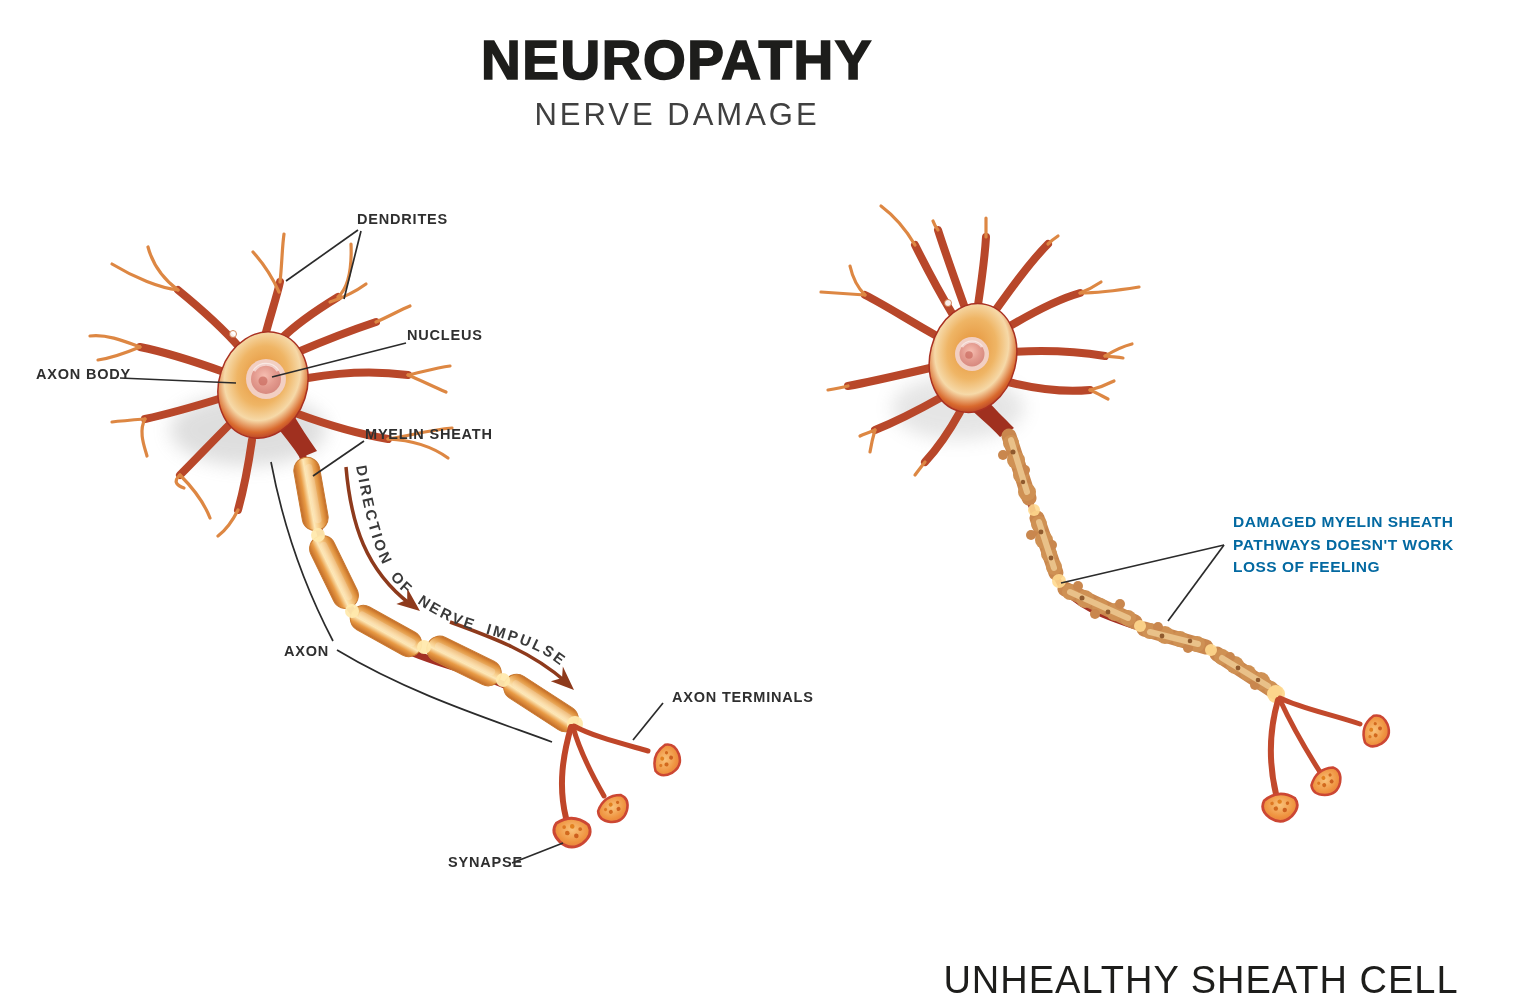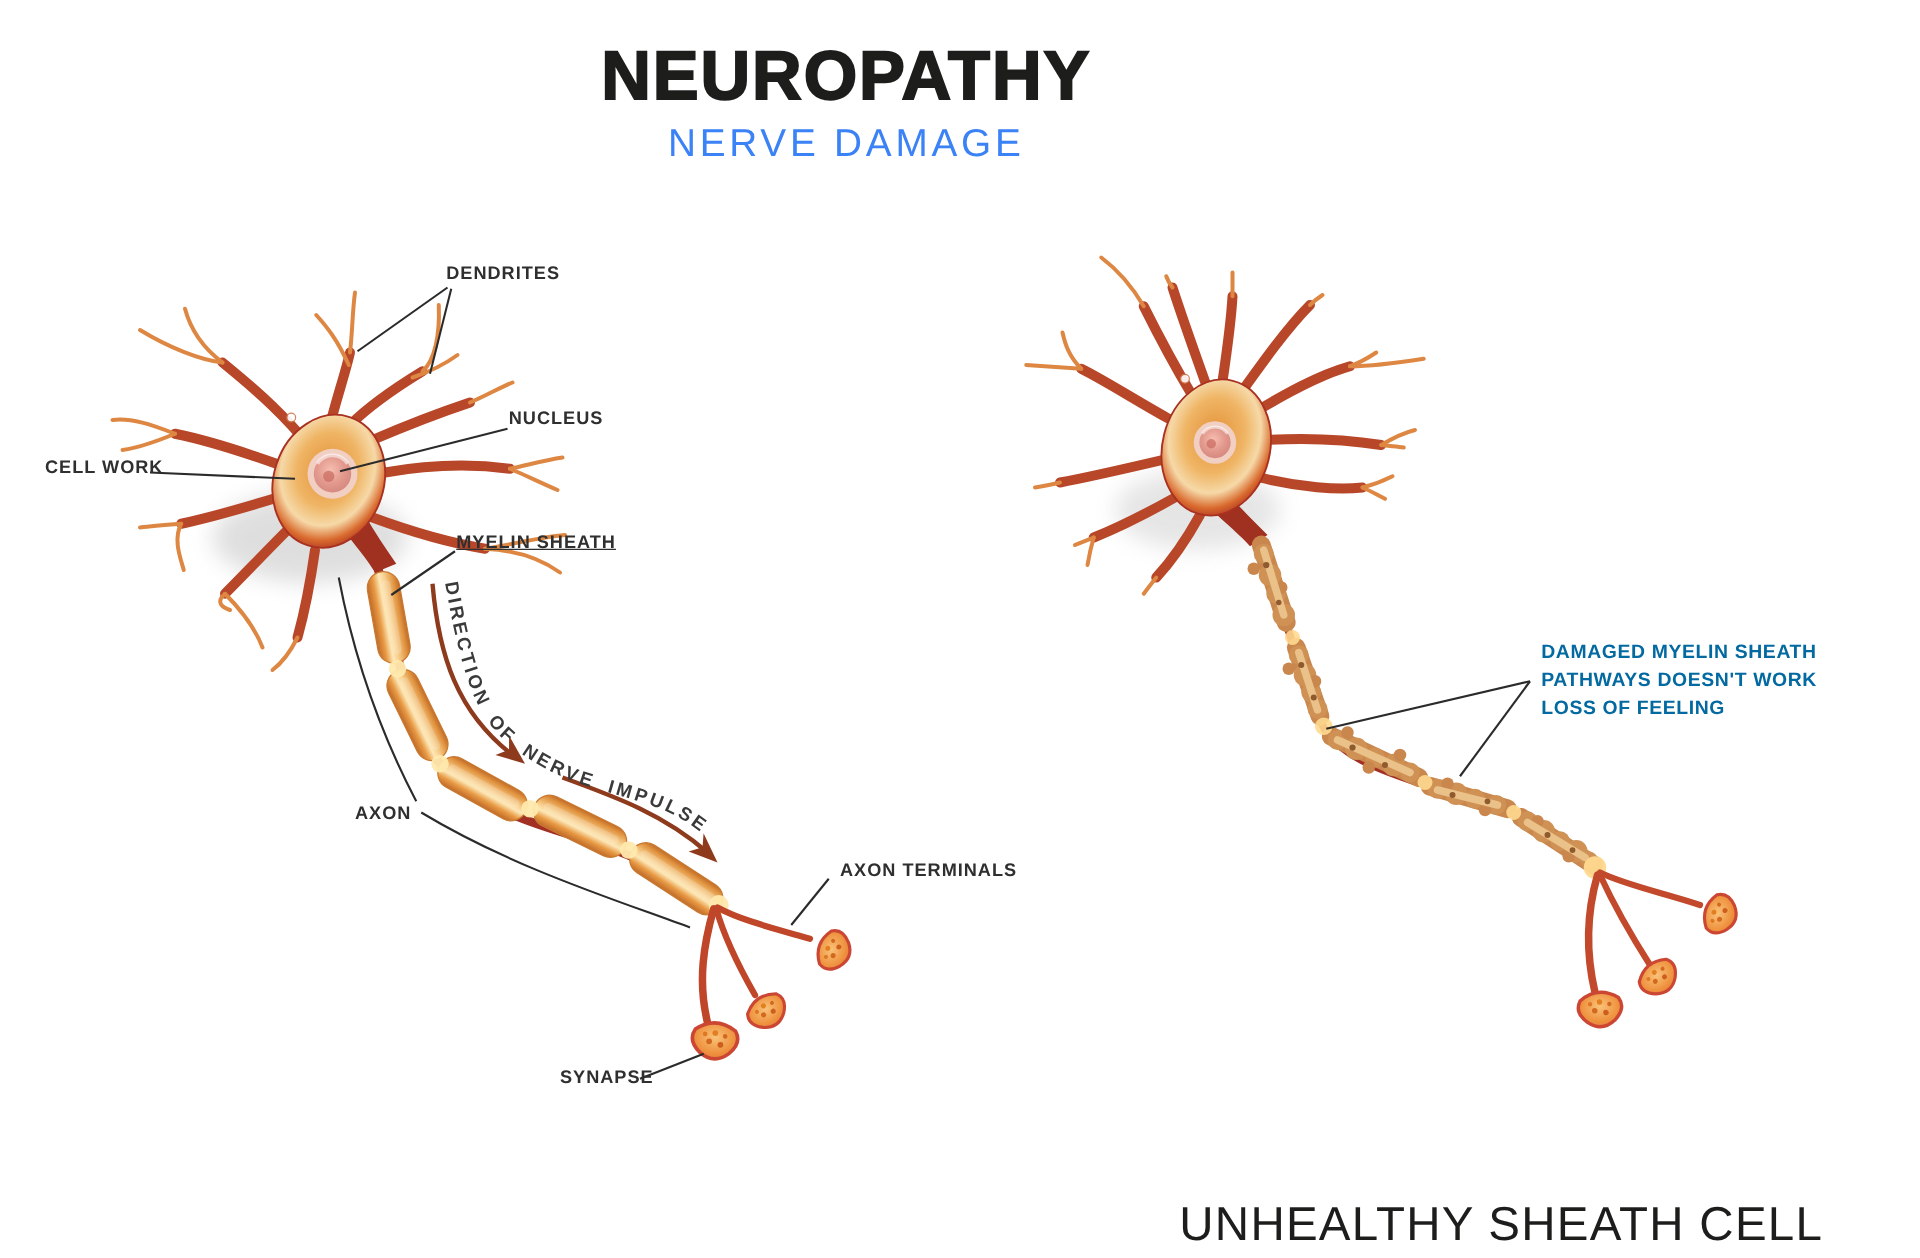--- a/index.html
+++ b/index.html
@@ -1,30 +1,30 @@
 <!DOCTYPE html>
 <html><head>
 <meta charset="utf-8">
 <style>
   html,body{margin:0;padding:0;background:#ffffff;}
   #stage{position:relative;width:1536px;height:1006px;background:#ffffff;overflow:hidden;
          font-family:"Liberation Sans",sans-serif;}
   #stage svg{position:absolute;left:0;top:0;}
   .hdr{position:absolute;left:377px;width:600px;text-align:center;color:#1d1d1b;white-space:nowrap;}
   #title{top:28px;font-size:55px;font-weight:700;letter-spacing:1.5px;-webkit-text-stroke:1.6px #1d1d1b;}
-  #subtitle{top:97px;font-size:31px;font-weight:400;letter-spacing:3px;color:#3b82f6;}
+  #subtitle{top:97px;font-size:31px;font-weight:400;letter-spacing:3px;color:#404040;}
   .caption{position:absolute;top:959px;width:600px;text-align:center;font-size:38px;font-weight:400;
            letter-spacing:1px;color:#1d1d1b;white-space:nowrap;}
   #cap-healthy{left:75px;}
   #cap-unhealthy{left:901px;}
   .label{position:absolute;font-size:14.5px;font-weight:700;letter-spacing:.8px;color:#2f2f2f;white-space:nowrap;text-align:center;}
   #lbl-dendrites{left:357px;top:211px;}
   #lbl-nucleus{left:407px;top:327px;}
   #lbl-cellbody{left:36px;top:366px;}
-  #lbl-myelin{left:365px;top:426px;text-decoration:underline;}
+  #lbl-myelin{left:365px;top:426px;}
   #lbl-axon{left:284px;top:643px;}
   #lbl-terminals{left:672px;top:689px;}
   #lbl-synapse{left:448px;top:854px;}
   #lbl-damaged{position:absolute;left:1233px;top:511px;font-size:15.5px;font-weight:700;
                letter-spacing:.5px;line-height:22.6px;color:#0369a1;white-space:nowrap;}
 </style>
 </head>
 <body>
 
 <div id="stage">
@@ -320,21 +320,21 @@
     <path d="M 1224 545 L 1061 583"></path>
     <path d="M 1224 545 L 1168 621"></path>
   </g>
 </svg>
 
   <div id="title" class="hdr">NEUROPATHY</div>
   <div id="subtitle" class="hdr">NERVE DAMAGE</div>
 
   <div id="lbl-dendrites" class="label">DENDRITES</div>
   <div id="lbl-nucleus" class="label">NUCLEUS</div>
-  <div id="lbl-cellbody" class="label">CELL WORK</div>
+  <div id="lbl-cellbody" class="label">AXON BODY</div>
   <div id="lbl-myelin" class="label">MYELIN SHEATH</div>
   <div id="lbl-axon" class="label">AXON</div>
   <div id="lbl-terminals" class="label">AXON TERMINALS</div>
   <div id="lbl-synapse" class="label">SYNAPSE</div>
 
   <div id="lbl-damaged">
     <div>DAMAGED MYELIN SHEATH</div>
     <div>PATHWAYS DOESN'T WORK</div>
     <div>LOSS OF FEELING</div>
   </div>

